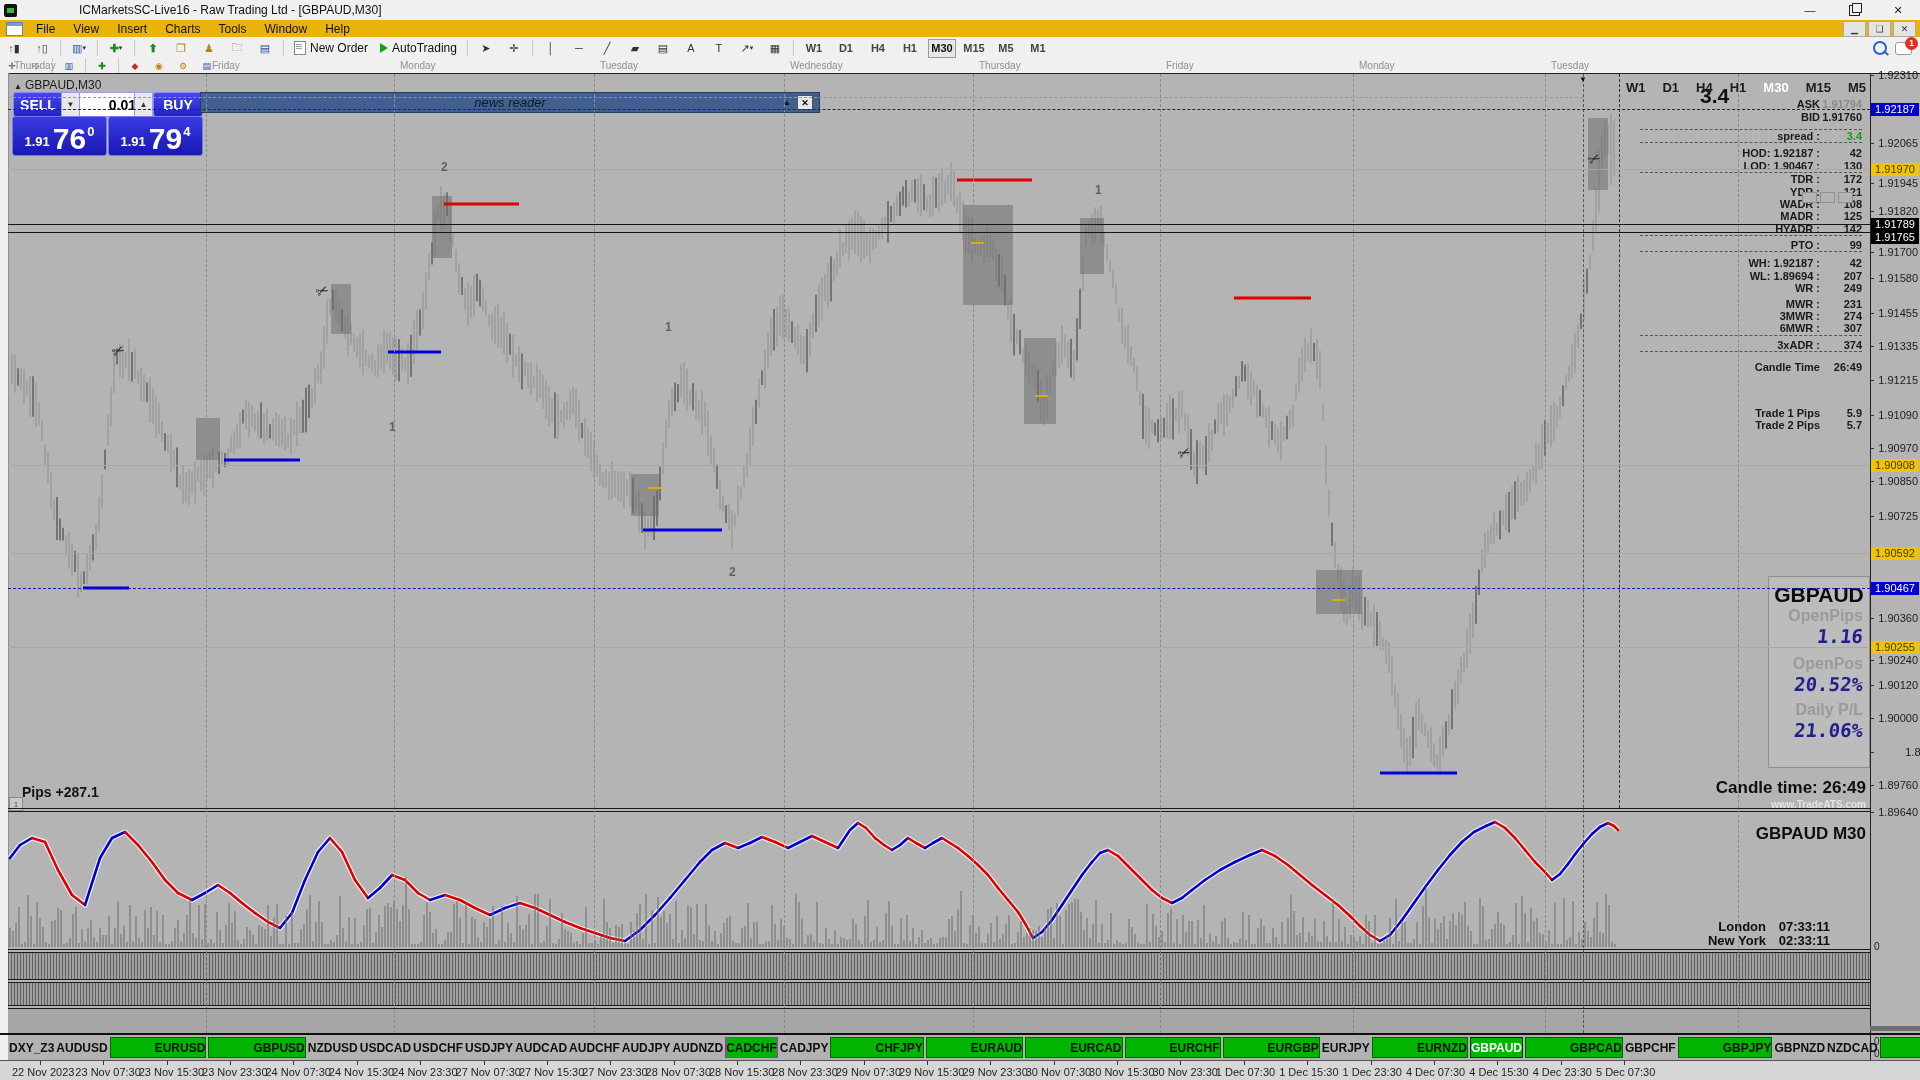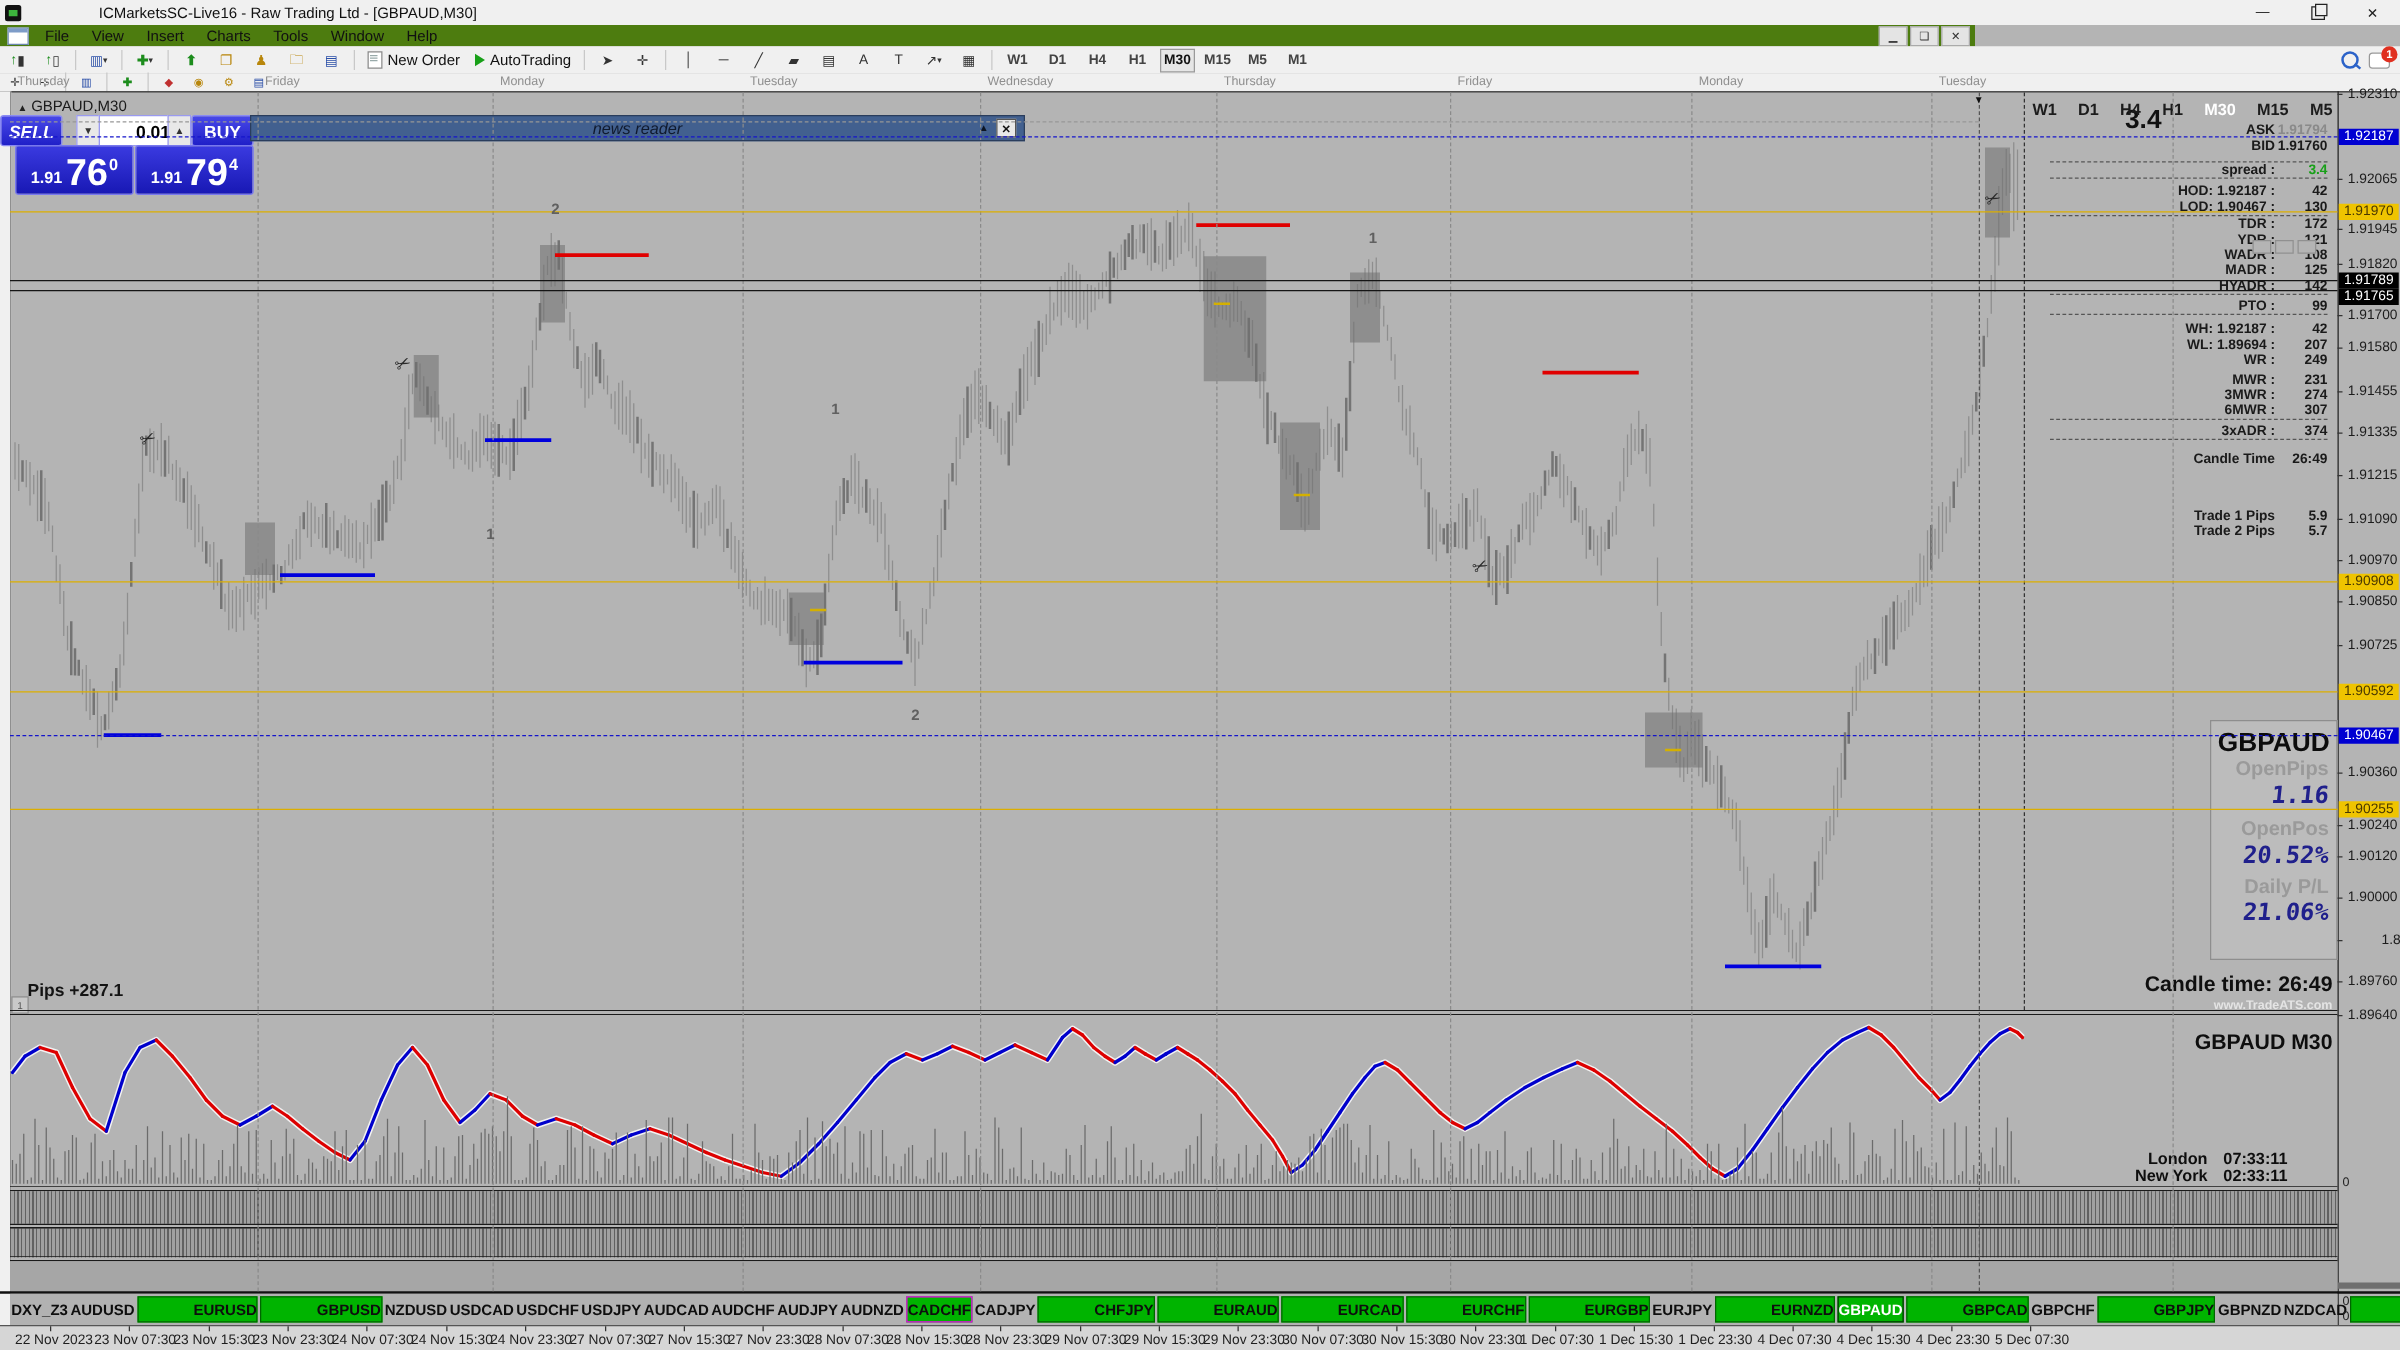--- a/index.html
+++ b/index.html
@@ -7,21 +7,21 @@
   .abs{position:absolute;}
   
   #titlebar{left:0;top:0;width:1920px;height:20px;background:#f0f0f0;display:flex;align-items:center;}
   #app-icon{width:13px;height:13px;margin-left:4px;background:#111;border-radius:2px;position:relative;}
   #app-icon:before{content:"";position:absolute;left:3px;top:4px;width:7px;height:5px;background:#3db53d;}
   #title-text{margin-left:62px;font-size:12px;color:#111;}
   .wbtns{margin-left:auto;display:flex;}
   .wbtn{width:44px;height:20px;display:flex;align-items:center;justify-content:center;font-size:11px;color:#222;}
   .restore-glyph{width:9px;height:9px;border:1px solid #222;position:relative;}
   .restore-glyph:before{content:"";position:absolute;left:2px;top:-3px;width:8px;height:8px;border:1px solid #222;background:#f0f0f0;}
-  #menubar{left:0;top:20px;width:1580px;height:17px;background:#4d7c0f;display:flex;align-items:center;font-size:12px;color:#111;}
+  #menubar{left:0;top:20px;width:1920px;height:17px;background:#eab308;display:flex;align-items:center;font-size:12px;color:#111;}
   .menu-item{padding:1px 9px;}
   #chart-window-icon{width:15px;height:12px;border:1px solid #6a86b0;background:#fff;margin:0 4px 0 6px;position:relative;}
   #chart-window-icon:before{content:"";position:absolute;left:0;top:0;right:0;height:3px;background:#7e9cc8;}
   .mdi-btns{margin-left:auto;display:flex;margin-right:4px;}
   .mdi-btn{width:21px;height:14px;border:1px solid #aaa;background:#e4e4e4;margin-left:2px;font-size:9px;
     display:flex;align-items:center;justify-content:center;color:#333;}
   
   #toolbar{left:0;top:37px;width:1920px;height:22px;background:#f0f0f0;display:flex;align-items:center;}
   #toolbar2{left:0;top:59px;width:1920px;height:14px;background:#f0f0f0;border-bottom:1px solid #c9c9c9;display:flex;align-items:center;}
   .tsep{width:1px;height:16px;background:#c8c8c8;margin:0 4px;}
@@ -433,21 +433,21 @@
     <line x1="1608" y1="823" x2="1614" y2="826" stroke="#dd0000" stroke-width="2.6" stroke-linecap="round"></line>
     <line x1="1614" y1="826" x2="1618" y2="830" stroke="#dd0000" stroke-width="2.6" stroke-linecap="round"></line>
     <path d="M10 947L10 928M13 947L13 931M16 947L16 923M19 947L19 907M22 947L22 944M25 947L25 942M28 947L28 895M31 947L31 916M34 947L34 944M37 947L37 902M40 947L40 918M43 947L43 927M46 947L46 942M49 947L49 944M52 947L52 921M55 947L55 920M58 947L58 908M61 947L61 910M64 947L64 944M67 947L67 943M70 947L70 938M73 947L73 914M76 947L76 907M79 947L79 943M82 947L82 929M85 947L85 941M88 947L88 928M91 947L91 920M94 947L94 937M97 947L97 942M100 947L100 928M103 947L103 935M106 947L106 935M109 947L109 916M112 947L112 944M115 947L115 928M118 947L118 901M121 947L121 934M124 947L124 926M127 947L127 942M130 947L130 905M133 947L133 941M136 947L136 916M139 947L139 938M142 947L142 942M145 947L145 910M148 947L148 928M151 947L151 907M154 947L154 935M157 947L157 911M160 947L160 942M163 947L163 915M166 947L166 944M169 947L169 944M172 947L172 941M175 947L175 928M178 947L178 920M181 947L181 941M184 947L184 933M187 947L187 915M190 947L190 900M193 947L193 933M196 947L196 938M199 947L199 905M202 947L202 939M205 947L205 904M208 947L208 943M211 947L211 939M214 947L214 943M217 947L217 912M220 947L220 930M223 947L223 943M226 947L226 925M229 947L229 903M232 947L232 923M235 947L235 911M238 947L238 940M241 947L241 944M244 947L244 939M247 947L247 927M250 947L250 930M253 947L253 935M256 947L256 944M259 947L259 925M262 947L262 927M265 947L265 929M268 947L268 905M271 947L271 936M274 947L274 917M277 947L277 904M280 947L280 944M283 947L283 944M286 947L286 916M289 947L289 944M292 947L292 912M295 947L295 943M298 947L298 943M301 947L301 929M304 947L304 924M307 947L307 909M310 947L310 895M313 947L313 941M316 947L316 922M319 947L319 901M322 947L322 922M325 947L325 944M328 947L328 944M331 947L331 940M334 947L334 942M337 947L337 935M340 947L340 896M343 947L343 928M346 947L346 941M349 947L349 917M352 947L352 944M355 947L355 918M358 947L358 944M361 947L361 942M364 947L364 925M367 947L367 909M370 947L370 908M373 947L373 943M376 947L376 932M379 947L379 915M382 947L382 927M385 947L385 906M388 947L388 903M391 947L391 907M394 947L394 901M397 947L397 909M400 947L400 921M403 947L403 905M406 947L406 877M409 947L409 909M412 947L412 944M415 947L415 944M418 947L418 944M421 947L421 942M424 947L424 915M427 947L427 902M430 947L430 912M433 947L433 933M436 947L436 929M439 947L439 944M442 947L442 944M445 947L445 940M448 947L448 932M451 947L451 932M454 947L454 904M457 947L457 901M460 947L460 918M463 947L463 943M466 947L466 901M469 947L469 944M472 947L472 917M475 947L475 919M478 947L478 937M481 947L481 942M484 947L484 922M487 947L487 927M490 947L490 919M493 947L493 906M496 947L496 944M499 947L499 940M502 947L502 906M505 947L505 942M508 947L508 923M511 947L511 933M514 947L514 942M517 947L517 896M520 947L520 925M523 947L523 929M526 947L526 925M529 947L529 914M532 947L532 944M535 947L535 894M538 947L538 894M541 947L541 943M544 947L544 941M547 947L547 926M550 947L550 899M553 947L553 943M556 947L556 944M559 947L559 939M562 947L562 913M565 947L565 929M568 947L568 931M571 947L571 933M574 947L574 943M577 947L577 941M580 947L580 944M583 947L583 933M586 947L586 907M589 947L589 943M592 947L592 943M595 947L595 940M598 947L598 944M601 947L601 936M604 947L604 899M607 947L607 922M610 947L610 928M613 947L613 943M616 947L616 925M619 947L619 927M622 947L622 924M625 947L625 943M628 947L628 944M631 947L631 922M634 947L634 930M637 947L637 913M640 947L640 904M643 947L643 939M646 947L646 894M649 947L649 944M652 947L652 910M655 947L655 943M658 947L658 897M661 947L661 917M664 947L664 911M667 947L667 923M670 947L670 914M673 947L673 939M676 947L676 901M679 947L679 943M682 947L682 930M685 947L685 938M688 947L688 905M691 947L691 907M694 947L694 934M697 947L697 904M700 947L700 940M703 947L703 941M706 947L706 904M709 947L709 925M712 947L712 941M715 947L715 931M718 947L718 944M721 947L721 933M724 947L724 923M727 947L727 918M730 947L730 916M733 947L733 941M736 947L736 943M739 947L739 943M742 947L742 928M745 947L745 926M748 947L748 903M751 947L751 938M754 947L754 922M757 947L757 922M760 947L760 944M763 947L763 944M766 947L766 941M769 947L769 941M772 947L772 905M775 947L775 924M778 947L778 940M781 947L781 919M784 947L784 926M787 947L787 938M790 947L790 939M793 947L793 944M796 947L796 894M799 947L799 902M802 947L802 919M805 947L805 944M808 947L808 935M811 947L811 934M814 947L814 941M817 947L817 902M820 947L820 943M823 947L823 944M826 947L826 928M829 947L829 939M832 947L832 944M835 947L835 930M838 947L838 944M841 947L841 937M844 947L844 938M847 947L847 940M850 947L850 939M853 947L853 919M856 947L856 924M859 947L859 940M862 947L862 944M865 947L865 916M868 947L868 900M871 947L871 942M874 947L874 940M877 947L877 927M880 947L880 942M883 947L883 940M886 947L886 913M889 947L889 901M892 947L892 926M895 947L895 944M898 947L898 944M901 947L901 918M904 947L904 940M907 947L907 915M910 947L910 941M913 947L913 928M916 947L916 944M919 947L919 937M922 947L922 930M925 947L925 943M928 947L928 940M931 947L931 938M934 947L934 944M937 947L937 943M940 947L940 938M943 947L943 937M946 947L946 937M949 947L949 919M952 947L952 916M955 947L955 931M958 947L958 909M961 947L961 891M964 947L964 943M967 947L967 944M970 947L970 925M973 947L973 915M976 947L976 933M979 947L979 927M982 947L982 943M985 947L985 943M988 947L988 934M991 947L991 923M994 947L994 942M997 947L997 916M1000 947L1000 939M1003 947L1003 934M1006 947L1006 924M1009 947L1009 915M1012 947L1012 944M1015 947L1015 943M1018 947L1018 932M1021 947L1021 921M1024 947L1024 937M1027 947L1027 933M1030 947L1030 928M1033 947L1033 930M1036 947L1036 931M1039 947L1039 926M1042 947L1042 937M1045 947L1045 927M1048 947L1048 909M1051 947L1051 907M1054 947L1054 938M1057 947L1057 903M1060 947L1060 916M1063 947L1063 944M1066 947L1066 910M1069 947L1069 904M1072 947L1072 902M1075 947L1075 899M1078 947L1078 899M1081 947L1081 912M1084 947L1084 930M1087 947L1087 918M1090 947L1090 938M1093 947L1093 924M1096 947L1096 900M1099 947L1099 943M1102 947L1102 924M1105 947L1105 943M1108 947L1108 940M1111 947L1111 913M1114 947L1114 944M1117 947L1117 940M1120 947L1120 942M1123 947L1123 944M1126 947L1126 943M1129 947L1129 919M1132 947L1132 927M1135 947L1135 934M1138 947L1138 943M1141 947L1141 944M1144 947L1144 944M1147 947L1147 904M1150 947L1150 942M1153 947L1153 914M1156 947L1156 926M1159 947L1159 937M1162 947L1162 931M1165 947L1165 942M1168 947L1168 913M1171 947L1171 909M1174 947L1174 943M1177 947L1177 919M1180 947L1180 944M1183 947L1183 915M1186 947L1186 932M1189 947L1189 921M1192 947L1192 921M1195 947L1195 944M1198 947L1198 920M1201 947L1201 938M1204 947L1204 905M1207 947L1207 943M1210 947L1210 933M1213 947L1213 941M1216 947L1216 936M1219 947L1219 944M1222 947L1222 921M1225 947L1225 918M1228 947L1228 938M1231 947L1231 944M1234 947L1234 942M1237 947L1237 943M1240 947L1240 939M1243 947L1243 912M1246 947L1246 940M1249 947L1249 915M1252 947L1252 944M1255 947L1255 944M1258 947L1258 928M1261 947L1261 919M1264 947L1264 926M1267 947L1267 943M1270 947L1270 943M1273 947L1273 928M1276 947L1276 937M1279 947L1279 944M1282 947L1282 922M1285 947L1285 944M1288 947L1288 918M1291 947L1291 895M1294 947L1294 911M1297 947L1297 935M1300 947L1300 933M1303 947L1303 917M1306 947L1306 942M1309 947L1309 932M1312 947L1312 936M1315 947L1315 919M1318 947L1318 941M1321 947L1321 942M1324 947L1324 921M1327 947L1327 936M1330 947L1330 942M1333 947L1333 899M1336 947L1336 942M1339 947L1339 919M1342 947L1342 941M1345 947L1345 927M1348 947L1348 944M1351 947L1351 935M1354 947L1354 937M1357 947L1357 941M1360 947L1360 936M1363 947L1363 944M1366 947L1366 915M1369 947L1369 921M1372 947L1372 943M1375 947L1375 915M1378 947L1378 944M1381 947L1381 943M1384 947L1384 939M1387 947L1387 935M1390 947L1390 918M1393 947L1393 944M1396 947L1396 899M1399 947L1399 941M1402 947L1402 921M1405 947L1405 922M1408 947L1408 943M1411 947L1411 943M1414 947L1414 939M1417 947L1417 922M1420 947L1420 944M1423 947L1423 906M1426 947L1426 886M1429 947L1429 917M1432 947L1432 943M1435 947L1435 919M1438 947L1438 929M1441 947L1441 923M1444 947L1444 916M1447 947L1447 939M1450 947L1450 921M1453 947L1453 913M1456 947L1456 925M1459 947L1459 912M1462 947L1462 915M1465 947L1465 902M1468 947L1468 926M1471 947L1471 931M1474 947L1474 944M1477 947L1477 944M1480 947L1480 898M1483 947L1483 906M1486 947L1486 940M1489 947L1489 939M1492 947L1492 929M1495 947L1495 924M1498 947L1498 912M1501 947L1501 923M1504 947L1504 925M1507 947L1507 944M1510 947L1510 942M1513 947L1513 935M1516 947L1516 903M1519 947L1519 944M1522 947L1522 896M1525 947L1525 913M1528 947L1528 942M1531 947L1531 908M1534 947L1534 921M1537 947L1537 918M1540 947L1540 933M1543 947L1543 934M1546 947L1546 942M1549 947L1549 930M1552 947L1552 944M1555 947L1555 903M1558 947L1558 944M1561 947L1561 944M1564 947L1564 898M1567 947L1567 940M1570 947L1570 937M1573 947L1573 901M1576 947L1576 944M1579 947L1579 932M1582 947L1582 939M1585 947L1585 922M1588 947L1588 931M1591 947L1591 937M1594 947L1594 918M1597 947L1597 902M1600 947L1600 932M1603 947L1603 933M1606 947L1606 894M1609 947L1609 905M1612 947L1612 942M1615 947L1615 944" stroke="#6b6b6b" stroke-width="1" fill="none"></path>
     <path d="M84 1031L84 1015L124 1015L124 1031ZM146 1031L146 1015L170 1015L170 1031ZM170 1031L170 1010L245 1010L245 1031ZM280 1031L280 1010L357 1010L357 1031ZM357 1031L357 1010L418 1010L418 1031ZM418 1031L418 1015L466 1015L466 1031ZM486 1031L486 1021L502 1021L502 1031ZM502 1031L502 1015L576 1015L576 1031ZM576 1031L576 1010L659 1010L659 1031ZM705 1031L705 1010L740 1010L740 1031ZM740 1031L740 1021L809 1021L809 1031ZM809 1031L809 1026L851 1026L851 1031ZM934 1031L934 1021L1018 1021L1018 1031ZM1018 1031L1018 1015L1043 1015L1043 1031ZM1043 1031L1043 1021L1085 1021L1085 1031ZM1085 1031L1085 1021L1163 1021L1163 1031ZM1163 1031L1163 1026L1223 1026L1223 1031ZM1223 1031L1223 1015L1269 1015L1269 1031ZM1269 1031L1269 1026L1289 1026L1289 1031ZM1289 1031L1289 1026L1310 1026L1310 1031ZM1310 1031L1310 1015L1333 1015L1333 1031ZM1333 1031L1333 1015L1417 1015L1417 1031ZM1417 1031L1417 1015L1465 1015L1465 1031ZM1482 1031L1482 1026L1505 1026L1505 1031ZM1505 1031L1505 1026L1587 1026L1587 1031ZM1607 1031L1607 1026L1657 1026L1657 1031ZM1723 1031L1723 1010L1745 1010L1745 1031ZM1745 1031L1745 1015L1815 1015L1815 1031ZM1853 1031L1853 1026L1924 1026L1924 1031Z" fill="#6f6f6f"></path>
   </svg>
 
 <div id="symbol-label" class="abs">
   <span class="tri">▲</span><span>GBPAUD,M30</span>
 </div>
 
-<div class="blue-btn" style="left:0;top:92px;width:48px;height:23px;font-style:italic;">SELL</div>
+<div class="blue-btn" style="left:13px;top:92px;width:48px;height:23px;">SELL</div>
 <div class="spin" style="left:61px;top:92px;width:17px;height:23px;">▼</div>
 <input id="lot-input" value="0.01" style="">
 <div class="spin" style="left:134px;top:92px;width:17px;height:23px;">▲</div>
 <div class="blue-btn" style="left:153px;top:92px;width:48px;height:23px;">BUY</div>
 
 <div class="price-box" style="left:12px;width:93px;">
   <span class="small">1.91</span>
     <span class="big">76</span>
     <span class="sup">0</span>
 </div>

